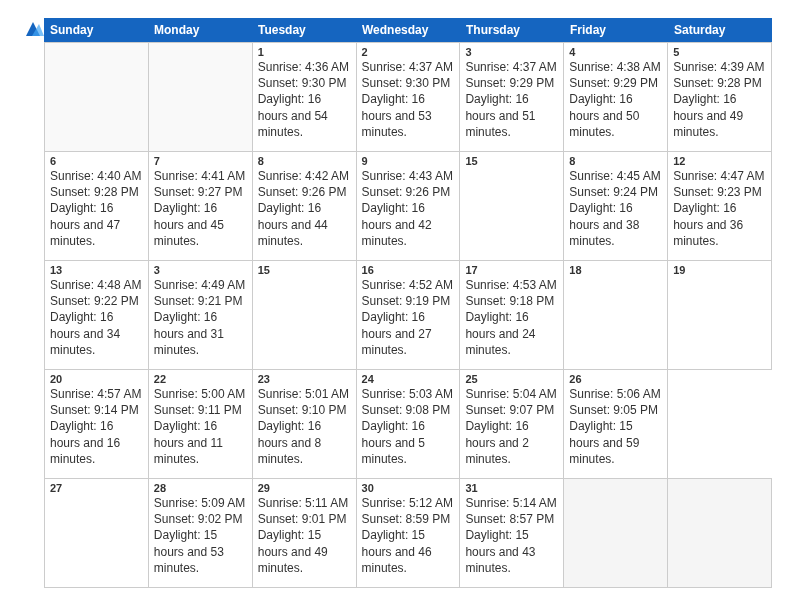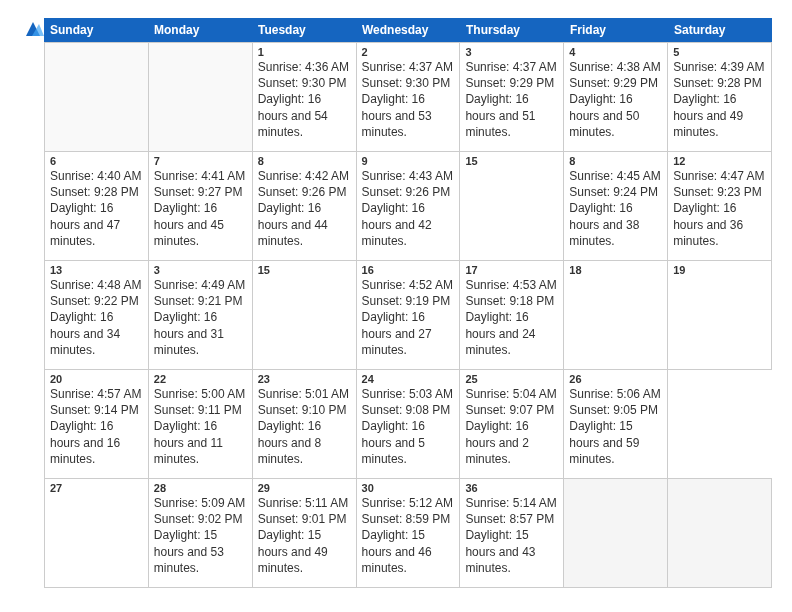--- a/index.html
+++ b/index.html
@@ -259,21 +259,21 @@
           </div>
           <div class="cal-cell">
             <span class="day-num">29</span>
             <div class="cell-text">Sunrise: 5:11 AM<br>Sunset: 9:01 PM<br>Daylight: 15 hours and 49 minutes.</div>
           </div>
           <div class="cal-cell">
             <span class="day-num">30</span>
             <div class="cell-text">Sunrise: 5:12 AM<br>Sunset: 8:59 PM<br>Daylight: 15 hours and 46 minutes.</div>
           </div>
           <div class="cal-cell">
-            <span class="day-num">36</span>
+            <span class="day-num">31</span>
             <div class="cell-text">Sunrise: 5:14 AM<br>Sunset: 8:57 PM<br>Daylight: 15 hours and 43 minutes.</div>
           </div>
           <div class="cal-cell empty last-row-empty"></div>
           <div class="cal-cell empty last-row-empty"></div>
         </div>
       </div>
   </div>
 </div>
 
 </body></html>

